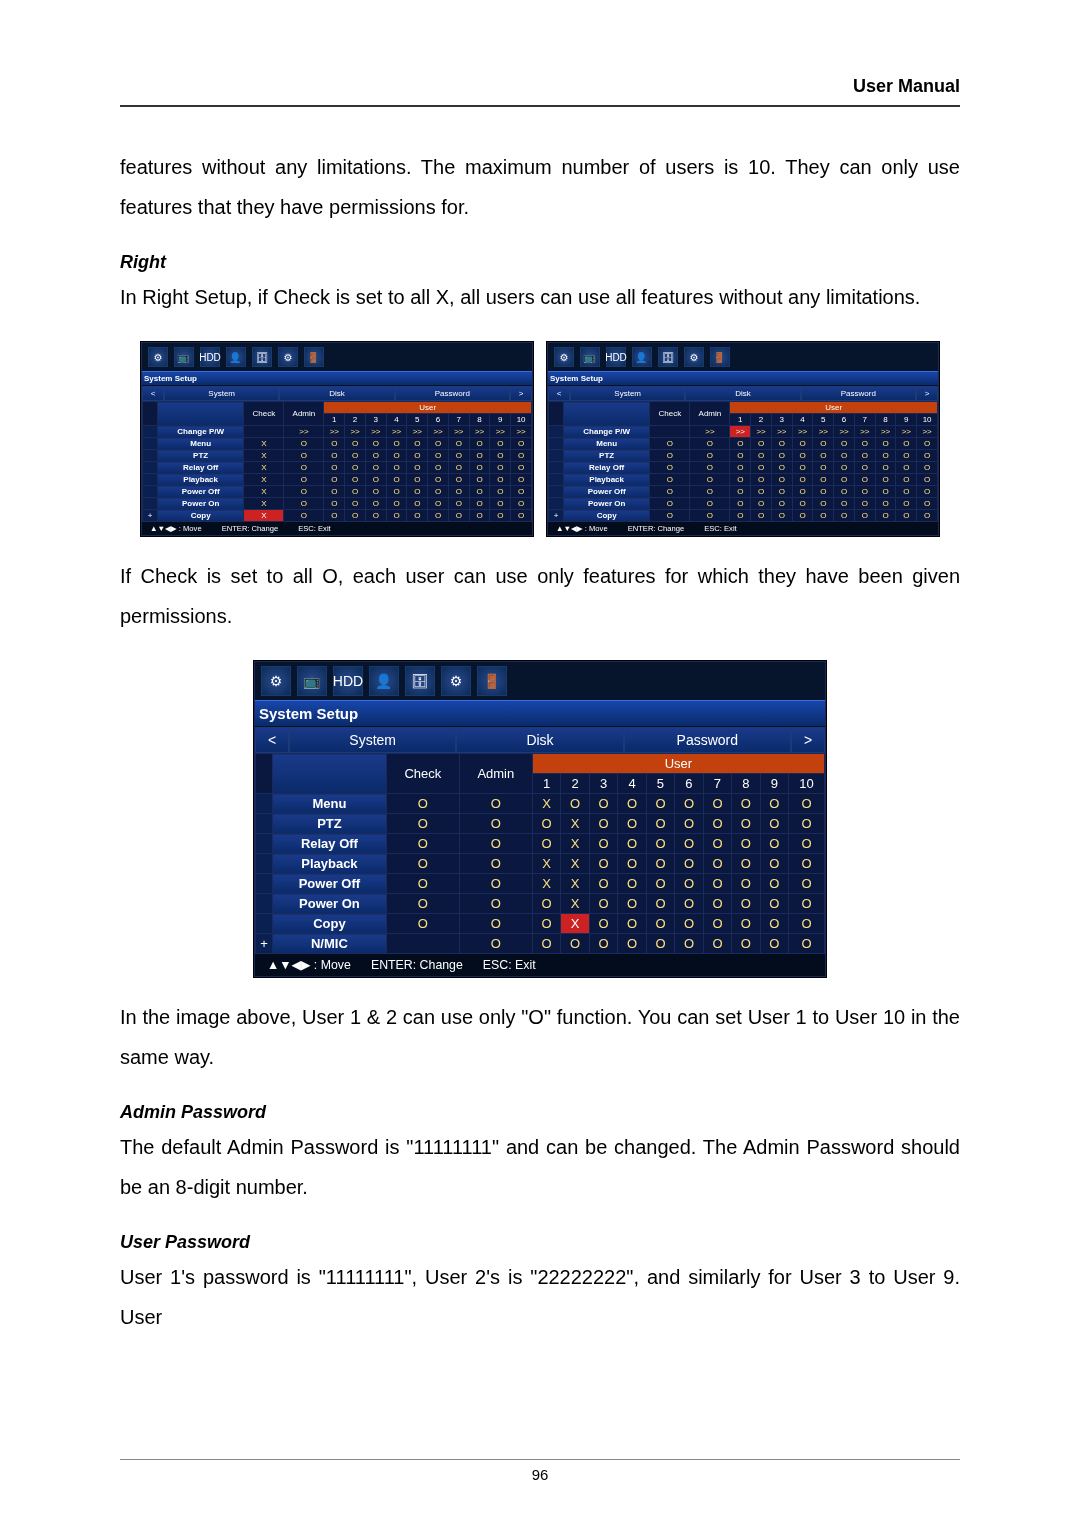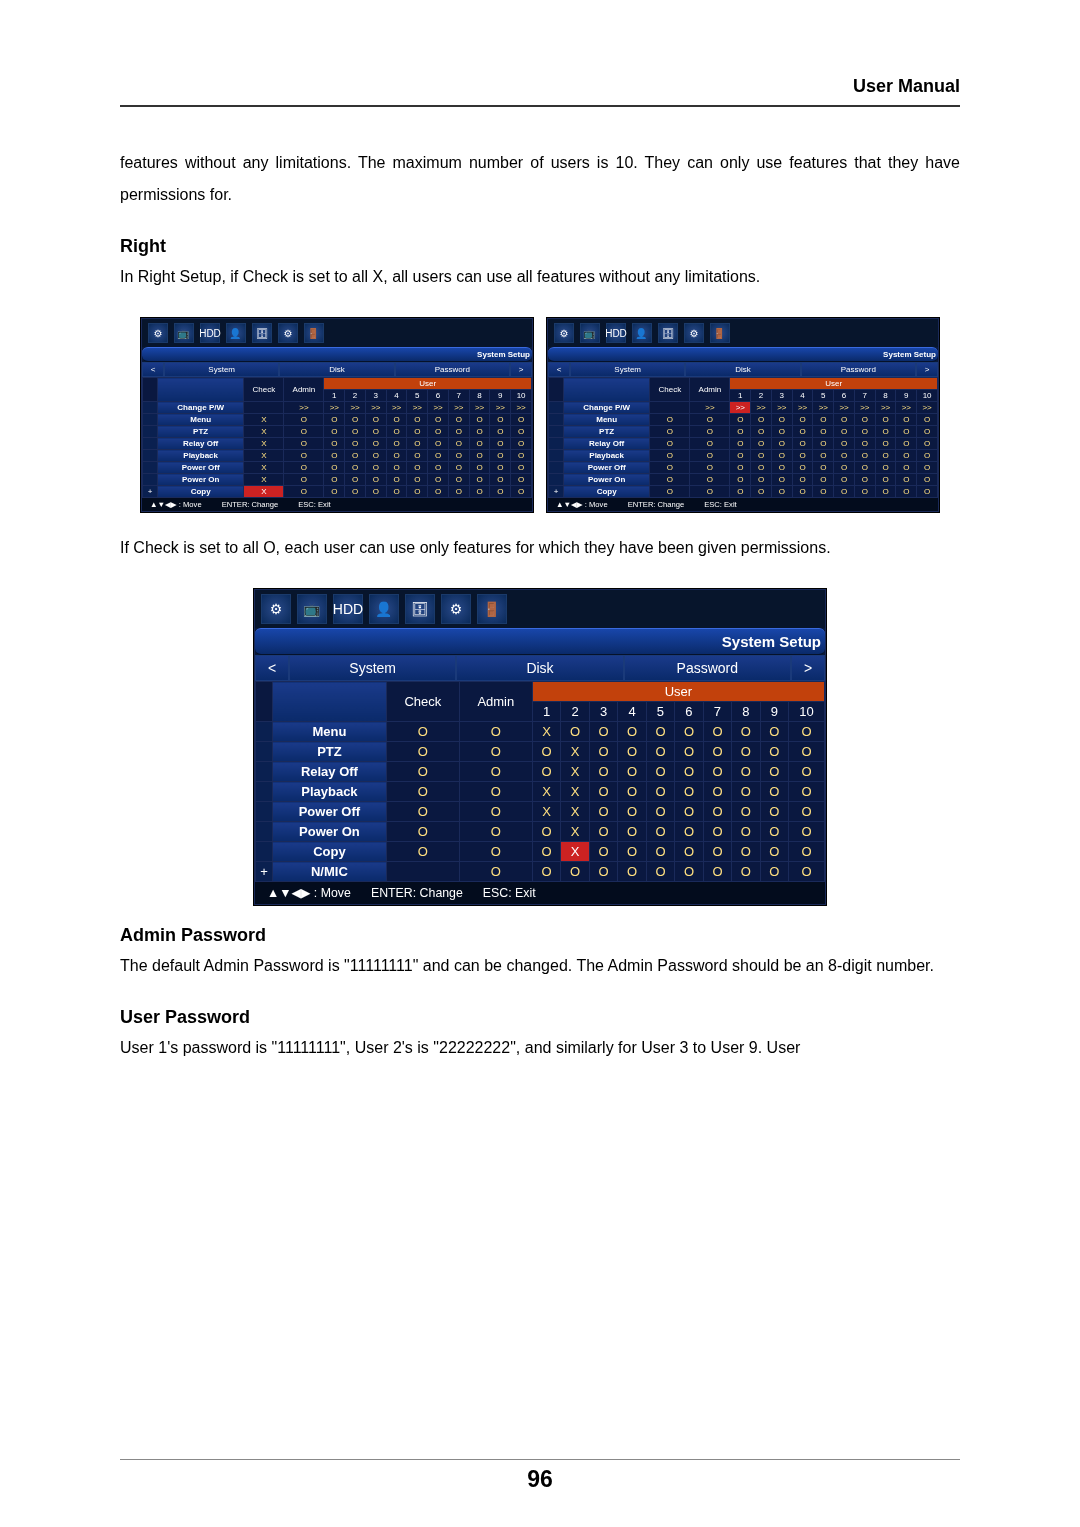--- a/index.html
+++ b/index.html
@@ -24,30 +24,31 @@
   .header-title {
     font-weight: bold;
     font-size: 18px;
   }
   .hr-top {
     border: 0;
     border-top: 2px solid #333;
     margin: 0 0 40px 0;
   }
   .para {
-    font-size: 16px;
+    font-size: 20px;
     line-height: 2;
     margin-bottom: 25px;
     text-align: justify;
   }
   .section-h {
     font-weight: bold;
     font-size: 18px;
     margin-top: 10px;
     margin-bottom: 4px;
+    font-style: italic;
   }
 
   
   .dvr-row {
     display: flex;
     justify-content: center;
     gap: 14px;
     margin: 10px 0 20px 0;
   }
   .dvr {
@@ -69,28 +70,27 @@
     width: 18px; height: 18px;
     background: radial-gradient(#2a4a8a,#0a2a5a);
     border: 1px solid #1a3a6a;
     display: flex;
     align-items: center;
     justify-content: center;
     font-size: 10px;
   }
   .dvr.large .dvr-icons .icon { width:28px; height:28px; font-size:14px;}
   .dvr-title {
-    text-align: right;
+    text-align: left;
     padding: 2px;
     font-weight: bold;
     background: linear-gradient(#1846aa,#0a2a6a);
     border-top: 1px solid #3a6ae0;
     border-bottom: 1px solid #06122a;
     font-size: 1em;
-    border-radius: 6px;
   }
   .dvr.large .dvr-title { padding:4px; font-size:15px;}
   .dvr-tabs {
     display: flex;
     align-items: center;
     background: #0a2050;
   }
   .dvr-tabs .arrow,
   .dvr-tabs .tab {
     border: 1px solid #1a3a7a;
@@ -133,24 +133,24 @@
     gap: 20px;
     padding: 2px 8px;
     background: #030c1d;
     font-size: 0.95em;
     font-weight: normal;
   }
   .dvr.large .dvr-footer { padding:4px 12px;}
 
   .page-number {
     text-align: center;
-    font-weight: bold;
-    font-size: 23px;
+    font-weight: normal;
+    font-size: 15px;
     position: absolute;
-    bottom: 40px; left:0; right:0;
+    bottom: 50px; left:0; right:0;
   }
   .hr-bottom {
     position: absolute;
     bottom: 65px;
     left: 120px; right:120px;
     border:0; border-top:1px solid #888;
   }
 </style>
 </head>
 <body>
@@ -696,20 +696,21 @@
           </tbody>
         </table>
         <div class="dvr-footer">
     <span>▲▼◀▶ : Move</span>
     <span>ENTER: Change</span>
     <span>ESC: Exit</span>
   </div>
       </div>
     </div>
 
+  <div class="para">In the image above, User 1 &amp; 2 can use only "O" function. You can set User 1 to User 10 in the same way.</div>
 
   <div class="section-h">Admin Password</div>
   <div class="para">The default Admin Password is "11111111" and can be changed. The Admin Password should be an 8-digit number.</div>
 
   <div class="section-h">User Password</div>
   <div class="para">User 1's password is "11111111", User 2's is "22222222", and similarly for User 3 to User 9. User</div>
 
   <hr class="hr-bottom">
   <div class="page-number">96</div>
 </div>

